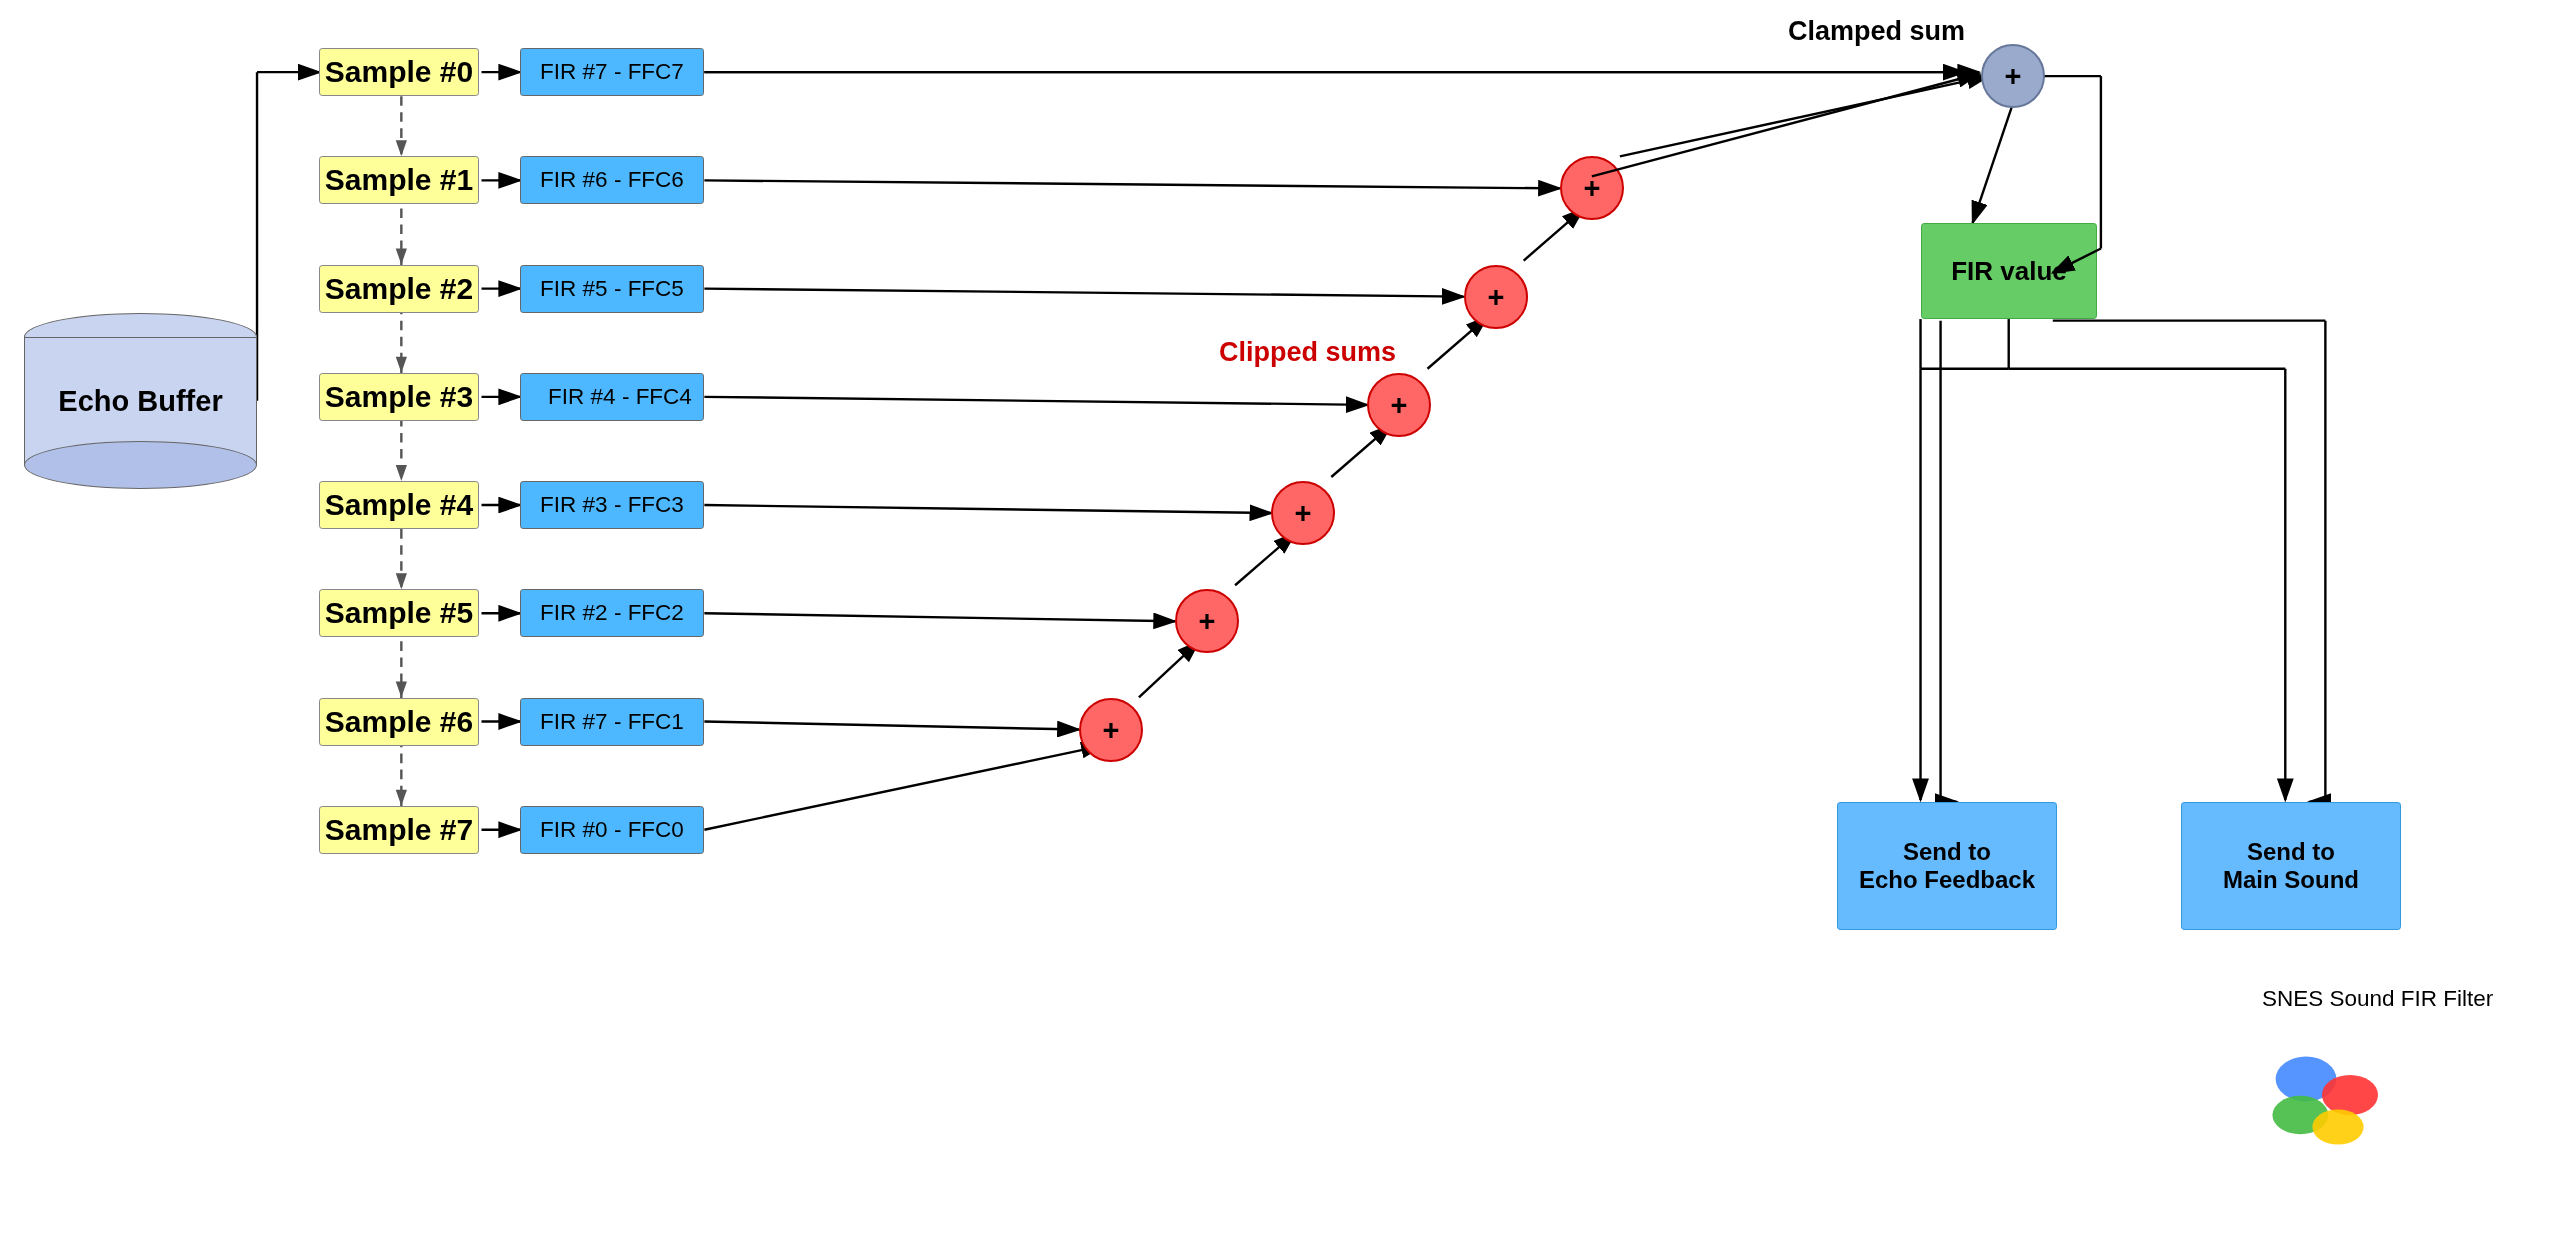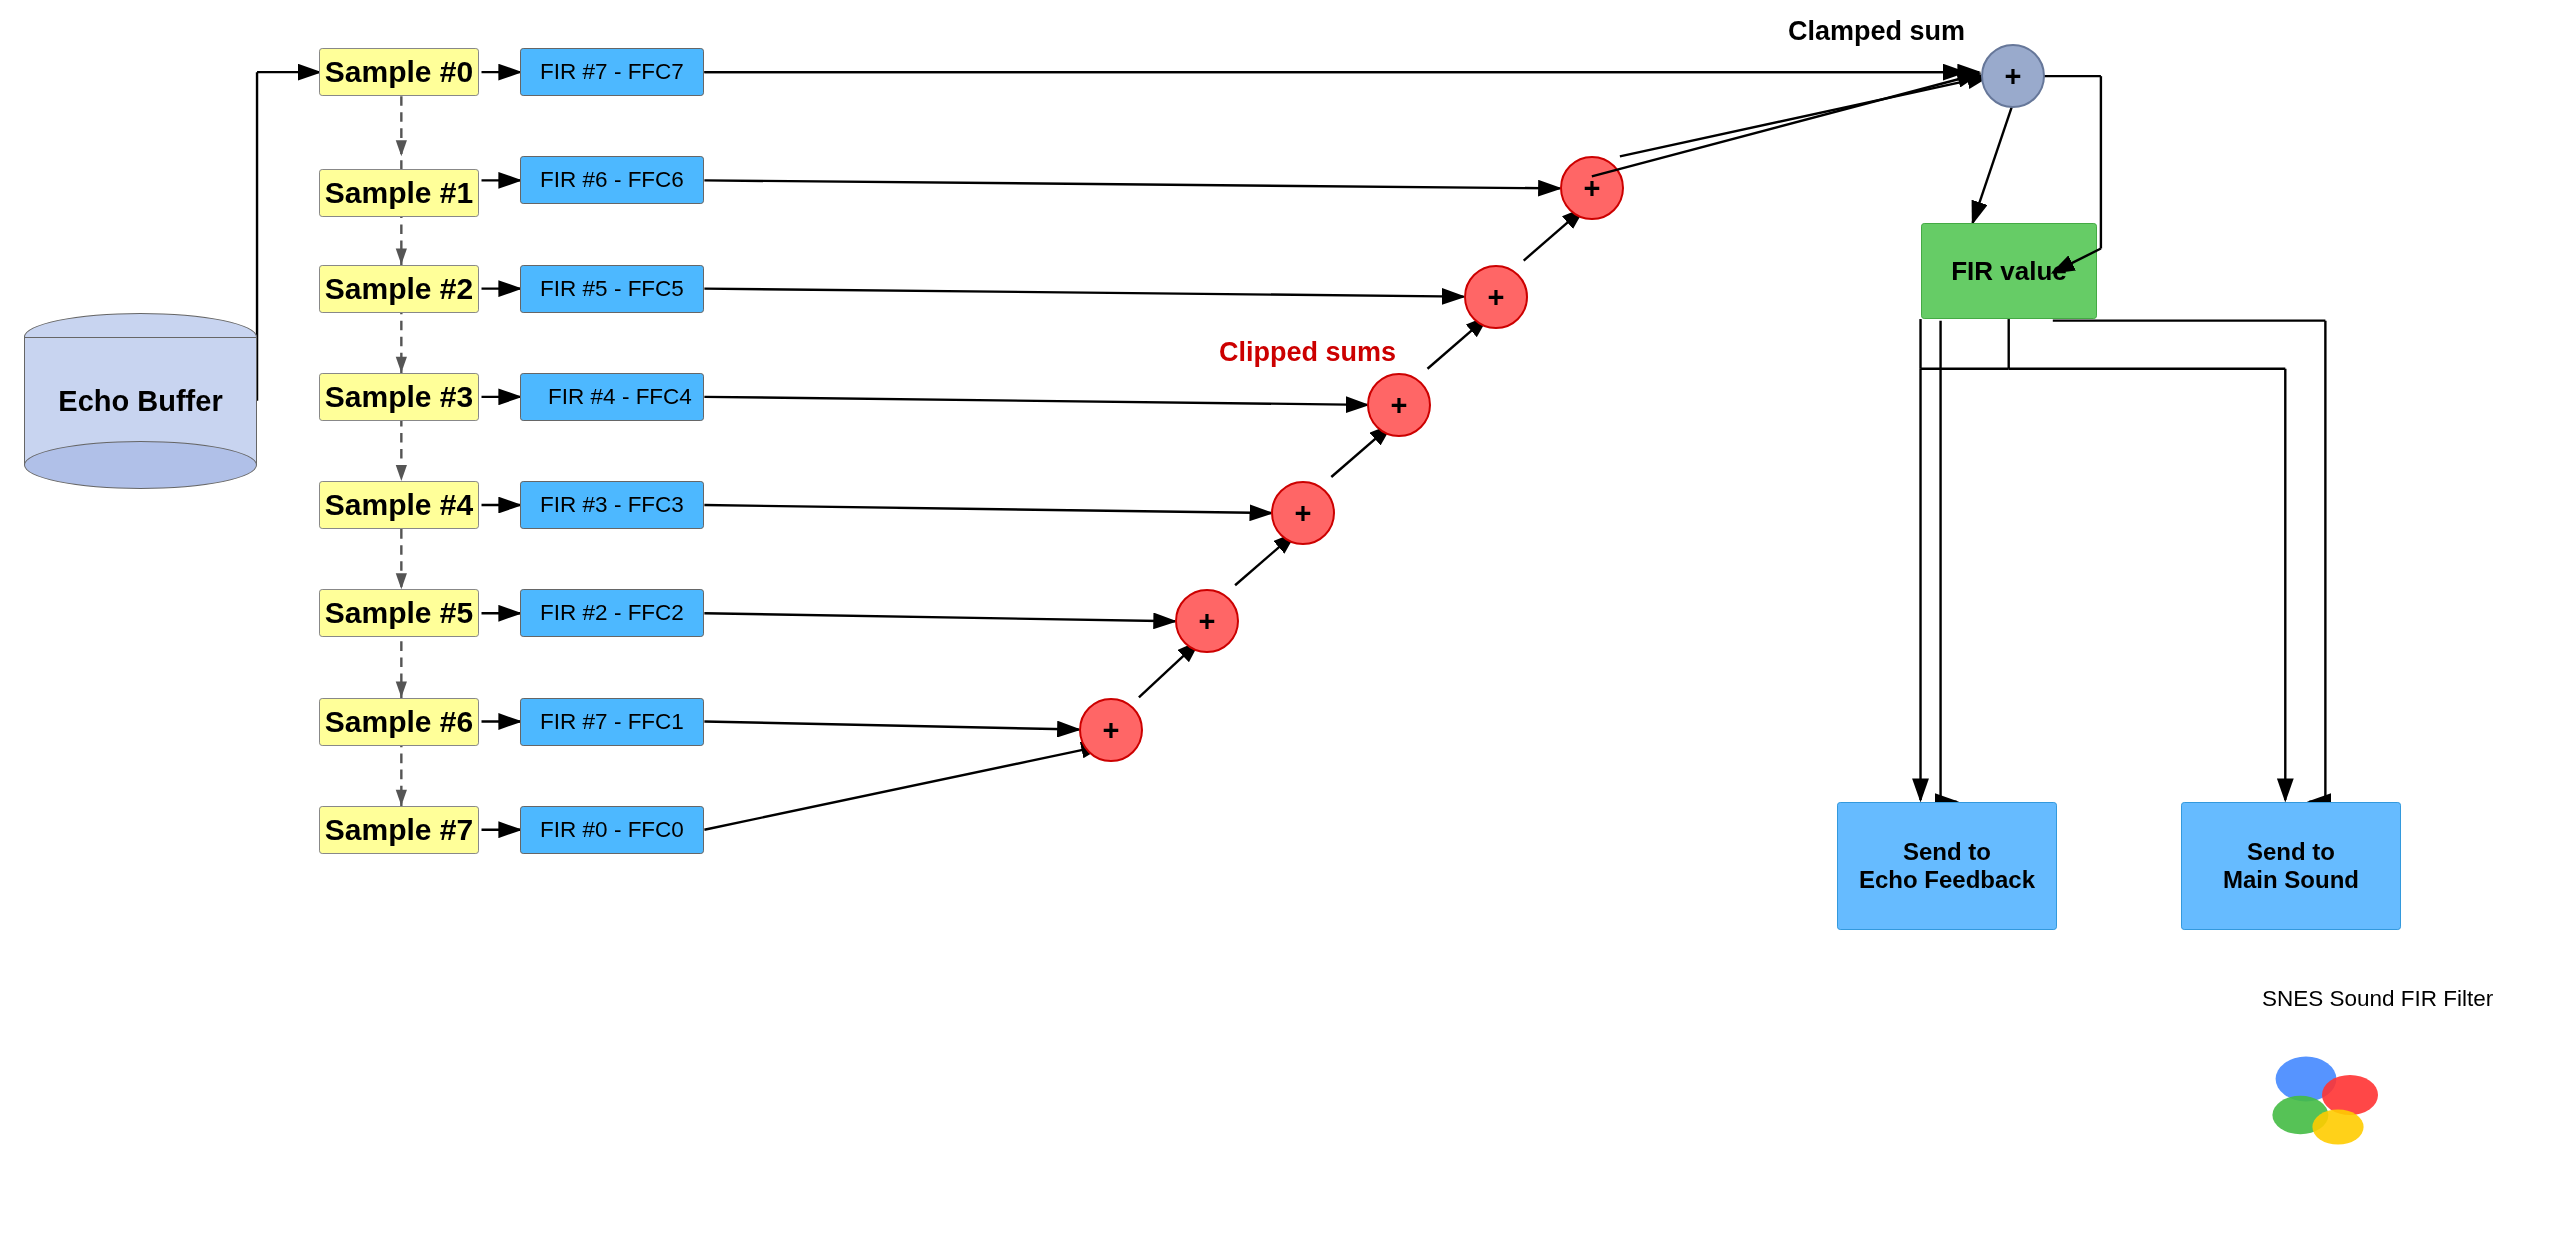--- a/index.html
+++ b/index.html
@@ -267,21 +267,21 @@
   <div class="echo-buffer">
     <div class="cylinder-top"></div>
     <div class="cylinder-body"></div>
     <div class="cylinder-bottom"></div>
     <div class="echo-buffer-label">Echo Buffer</div>
   </div>
 
   <div class="sample-box" style="left:319px; top:48px;">
     <span>Sample #0</span>
   </div>
-  <div class="sample-box" style="left:319px; top:156px;margin-top:13px;">
+  <div class="sample-box" style="left:319px; top:156px;">
     <span>Sample #1</span>
   </div>
   <div class="sample-box" style="left:319px; top:265px;">
     <span>Sample #2</span>
   </div>
   <div class="sample-box" style="left:319px; top:373px;">
     <span>Sample #3</span>
   </div>
   <div class="sample-box" style="left:319px; top:481px;">
     <span>Sample #4</span>

